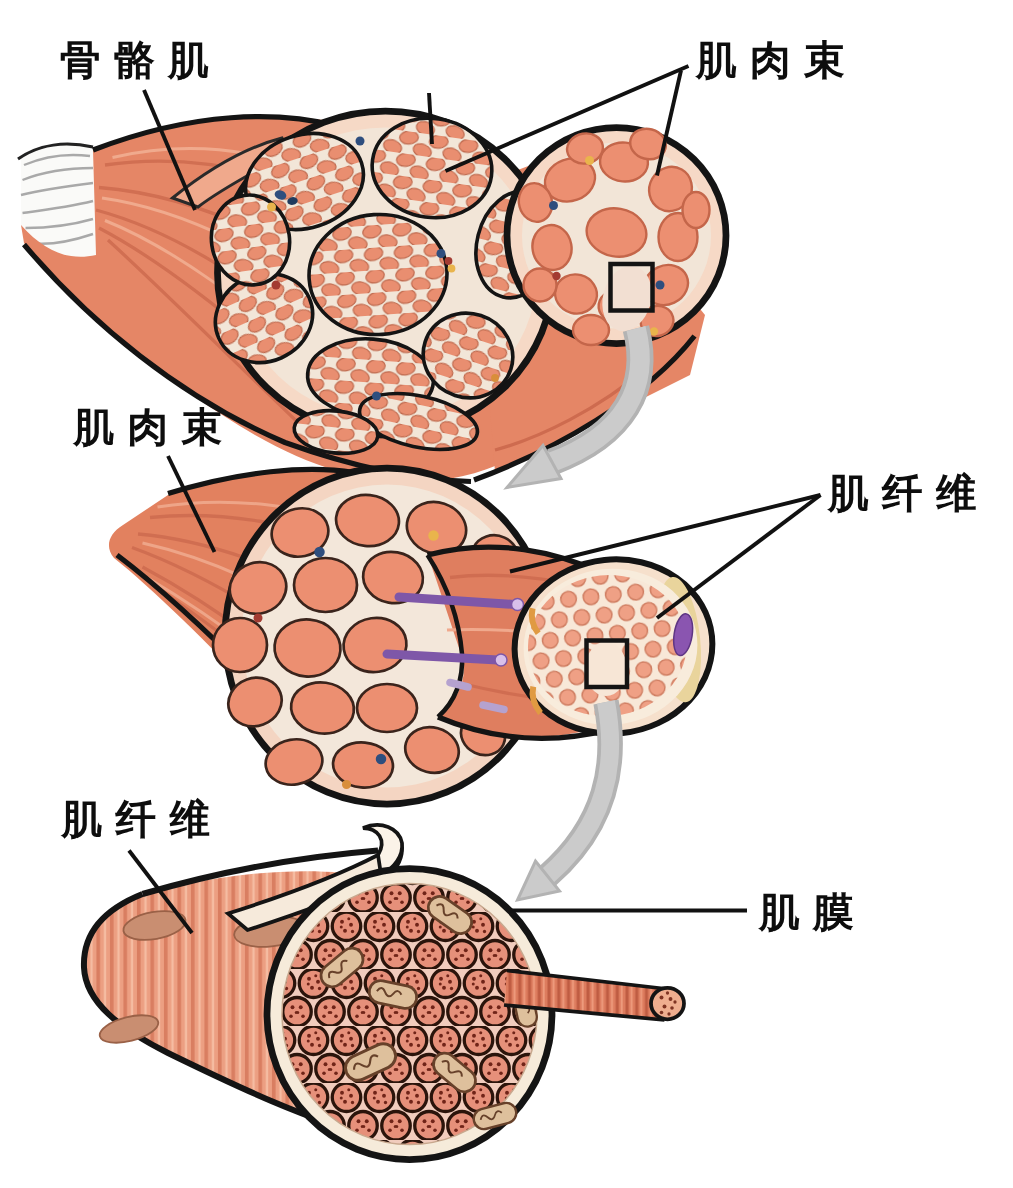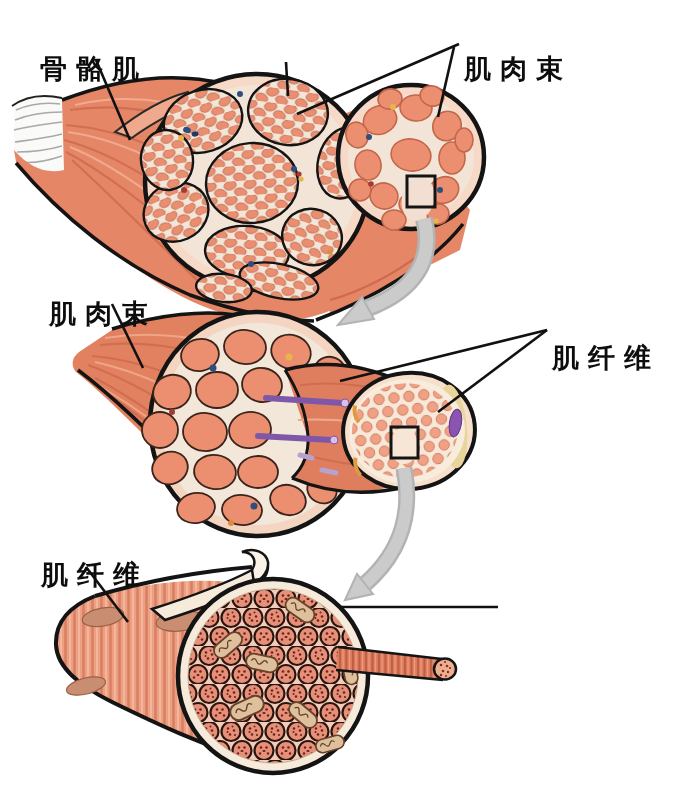--- a/index.html
+++ b/index.html
@@ -5,21 +5,20 @@
   html,body{margin:0;padding:0;background:#fff;}
   #stage{
     position:relative;width:675px;height:792px;background:#fff;overflow:hidden;
     font-family:"DejaVu Sans","Liberation Sans",sans-serif;
   }
   #art{position:absolute;left:0;top:0;}
   .label{
     position:absolute;font-weight:700;font-size:27px;letter-spacing:9px;
     color:#0d0d0d;white-space:nowrap;line-height:1.1;
     font-family:"DejaVu Sans","Liberation Sans",sans-serif;
-    margin-top:28px;
   }
 </style>
 </head>
 <body>
 
 <div id="stage">
 
 <svg id="art" width="675" height="792" viewBox="0 0 675 792">
   <defs>
 
@@ -350,14 +349,15 @@
       <line x1="340" y1="607" x2="498" y2="607"></line>
     </g>
   </g>
 </svg>
 
 <div class="label" style="left:40px;top:26px">骨骼肌</div>
 <div class="label" style="left:464px;top:26px">肌肉束</div>
 <div class="label" style="left:49px;top:271px">肌肉束</div>
 <div class="label" style="left:552px;top:315px">肌纤维</div>
 <div class="label" style="left:41px;top:532px">肌纤维</div>
+<div class="label" style="left:506px;top:594px">肌膜</div>
 
 </div>
 
 </body></html>

